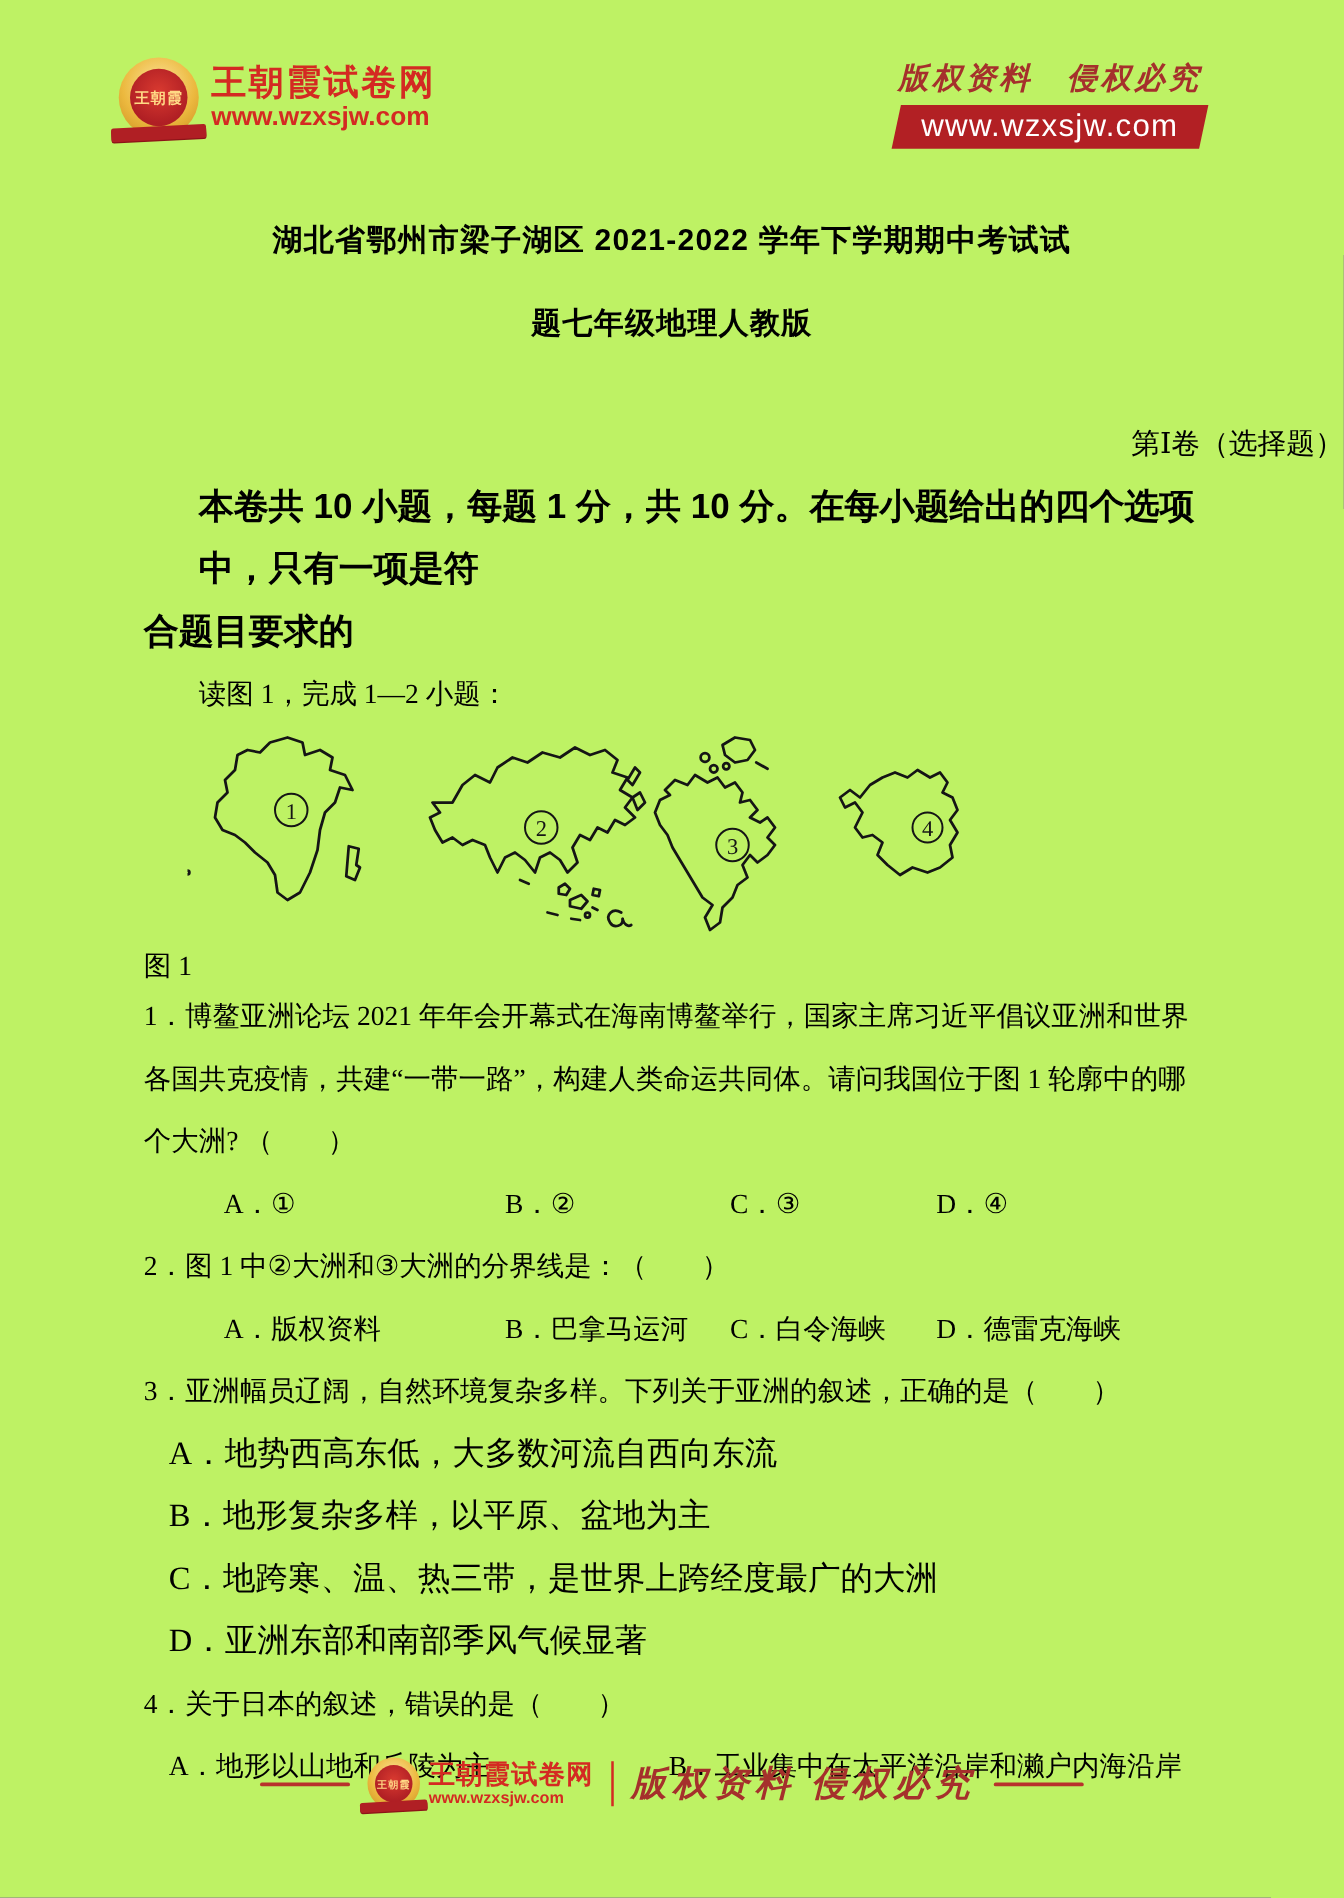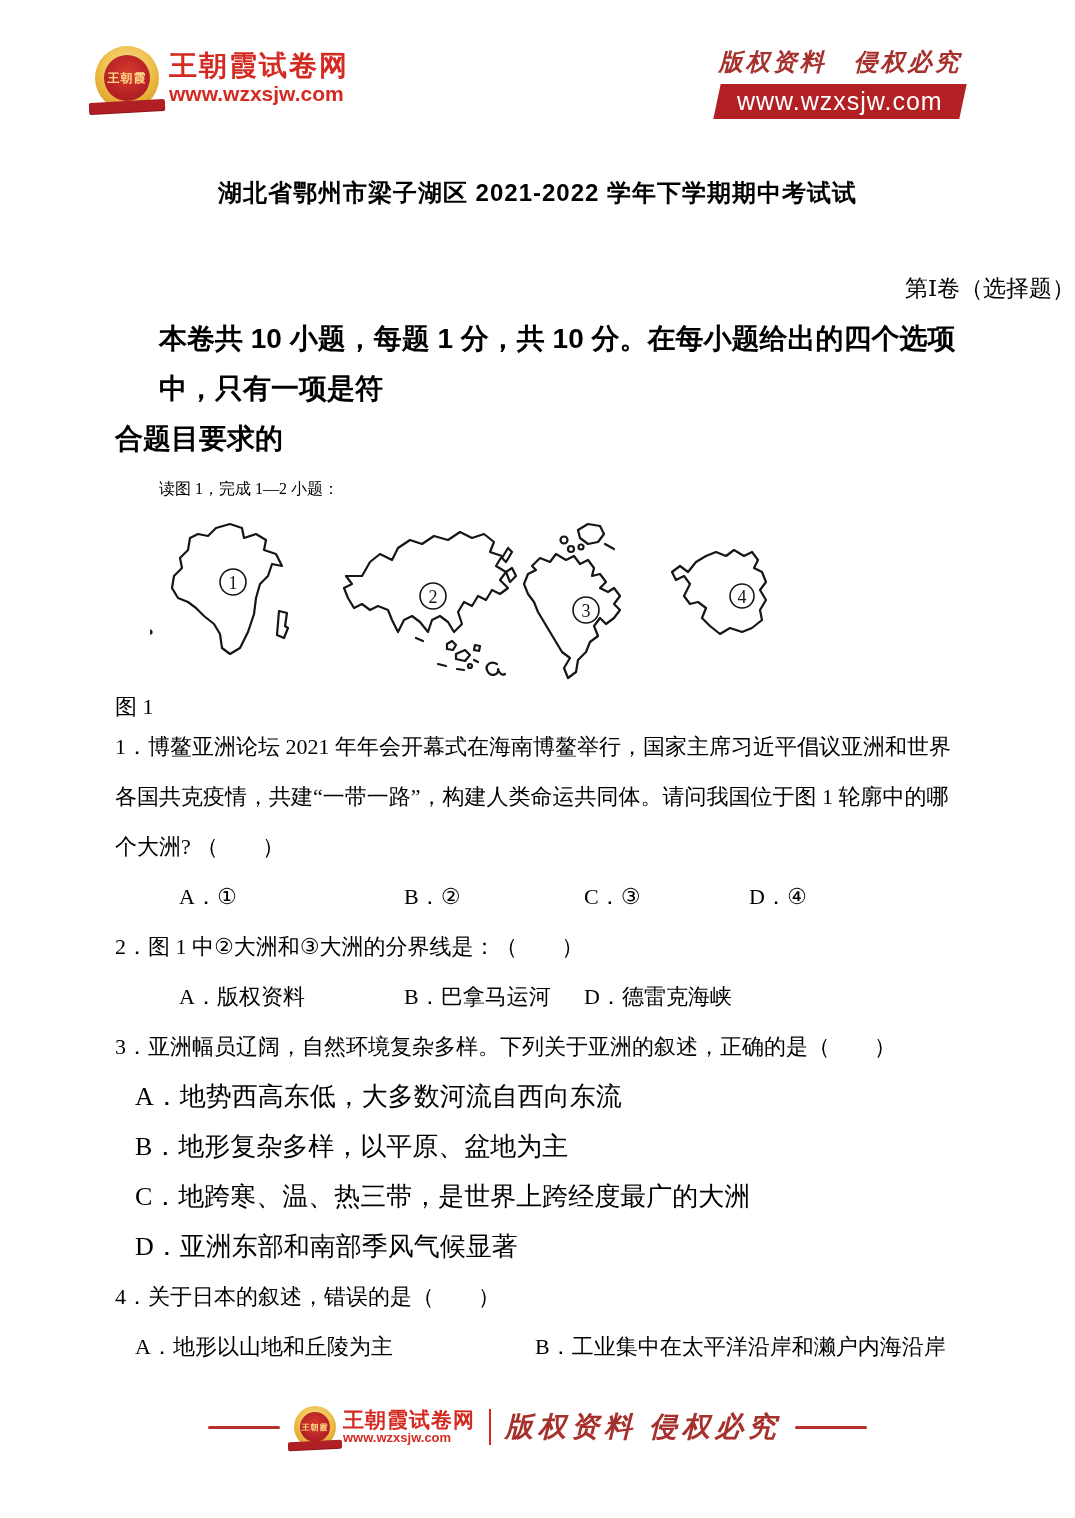--- a/index.html
+++ b/index.html
@@ -1,21 +1,21 @@
 <!DOCTYPE html>
 <html><head>
 <meta charset="utf-8">
 <style>
   * { margin:0; padding:0; box-sizing:border-box; }
   html,body { background:#888; }
   .page {
     position:relative;
     width:1075px; height:1518px;
     margin:0 auto;
-    background:#ffffff;
+    background:#bef264;
     color:#000;
     font-family:"Liberation Serif","DejaVu Serif","DejaVu Sans",serif;
     overflow:hidden;
   }
   
   .hdr {
     display:flex; justify-content:space-between; align-items:flex-start;
     padding:46px 112px 0 95px;
     height:120px;
   }
@@ -75,21 +75,21 @@
     margin-top:50px; text-align:right;
     font-size:23px; line-height:26px;
   }
   .content { padding:0 115px; }
   .instr {
     margin-top:12px;
     font-weight:bold; font-size:28px; line-height:50px;
     font-family:"Liberation Sans","DejaVu Sans",sans-serif;
   }
   .indent { padding-left:44px; }
-  .intro { font-size:16px; line-height:50px; }
+  .intro { font-size:22px; line-height:50px; }
   
   .figure { margin-left:35px; }
   .figure svg { display:block; }
   .fig-caption { font-size:22px; line-height:30px; }
   
   .q { font-size:22px; line-height:50px; }
   .opt-row { display:flex; padding-left:20px; font-size:22px; line-height:50px; }
   .opt-row .o1 { width:225px;margin-left:44px; } .opt-row .o2 { width:180px; } .opt-row .o3 { width:165px; }
   .opt-row2 { display:flex; padding-left:20px; font-size:22px; line-height:50px; }
   .opt-row2 .w { width:400px; }
@@ -147,20 +147,21 @@
     <div class="hdr-right">
       <div class="slogan">版权资料　侵权必究</div>
       <div class="banner">
         <span>www.wzxsjw.com</span>
       </div>
     </div>
   </div>
 
   <div class="title">
     <div>湖北省鄂州市梁子湖区 2021-2022 学年下学期期中考试试</div>
+    <div>题七年级地理人教版</div>
   </div>
 
   <div class="sec-heading">第Ⅰ卷（选择题）</div>
 
   <div class="content">
     <div class="instr">
       <div class="indent">本卷共 10 小题，每题 1 分，共 10 分。在每小题给出的四个选项中，只有一项是符</div>
       <div>合题目要求的</div>
     </div>
     <div class="intro indent">读图 1，完成 1—2 小题：</div>
@@ -222,20 +223,21 @@
       <span class="o1">A．①</span>
       <span class="o2">B．②</span>
       <span class="o3">C．③</span>
       <span>D．④</span>
     </div>
 
     <div class="q">2．图 1 中②大洲和③大洲的分界线是：（　　）</div>
     <div class="opt-row">
       <span class="o1">A．版权资料</span>
       <span class="o2">B．巴拿马运河</span>
+      <span class="o3">C．白令海峡</span>
       <span>D．德雷克海峡</span>
     </div>
 
     <div class="q">3．亚洲幅员辽阔，自然环境复杂多样。下列关于亚洲的叙述，正确的是（　　）</div>
     <div class="opt-line">A．地势西高东低，大多数河流自西向东流</div>
     <div class="opt-line">B．地形复杂多样，以平原、盆地为主</div>
     <div class="opt-line">C．地跨寒、温、热三带，是世界上跨经度最广的大洲</div>
     <div class="opt-line">D．亚洲东部和南部季风气候显著</div>
 
     <div class="q">4．关于日本的叙述，错误的是（　　）</div>

